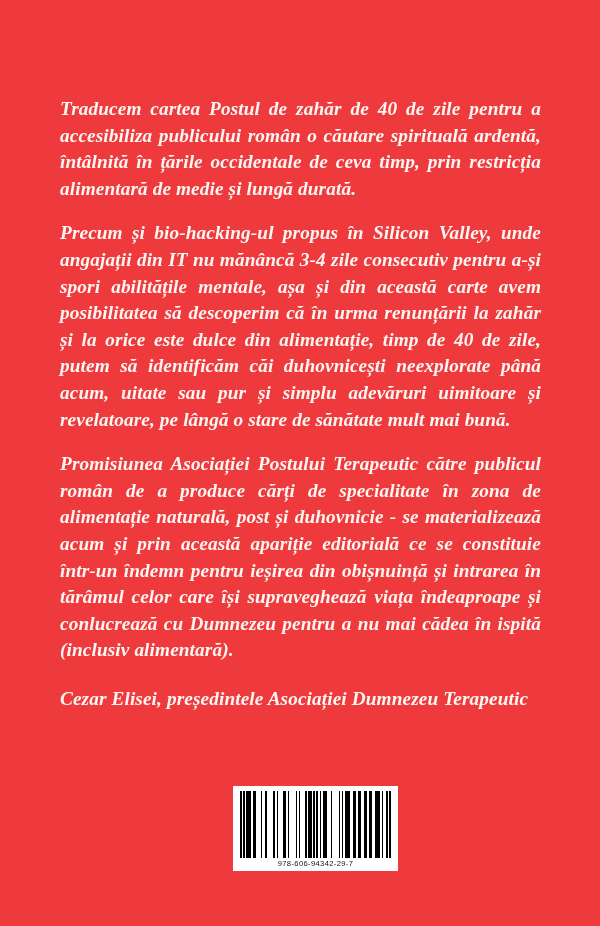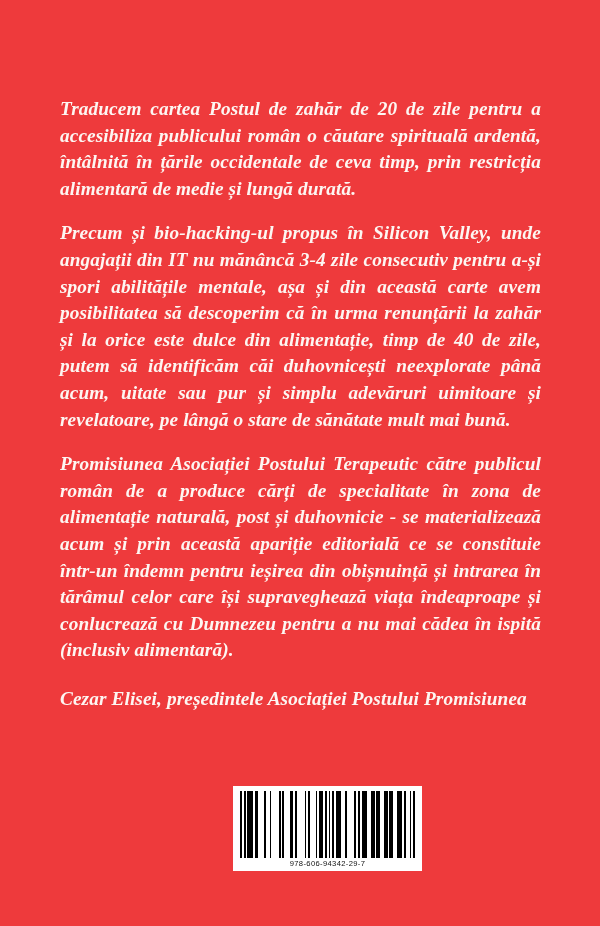--- a/index.html
+++ b/index.html
@@ -53,21 +53,21 @@
     font-size: 19.3px;
     line-height: 26.6px;
     color: #fdf6f2;
     text-align: left;
     letter-spacing: 0.1px;
   }
   .barcode-area {
     position: absolute;
     left: 233px;
     top: 786px;
-    width: 189px;
+    width: 165px;
     height: 85px;
     background: #ffffff;
     box-sizing: border-box;
     padding: 5px 7px 2px 7px;
     display: flex;
     flex-direction: column;
     align-items: stretch;
   }
   .barcode-bars {
     flex: 1 1 auto;
@@ -91,26 +91,26 @@
     padding-top: 1px;
     white-space: nowrap;
   }
 </style>
 </head>
 <body>
 
 <div class="page">
 
   <div class="text-block">
-    <p class="para justify-all">Traducem cartea Postul de zahăr de 20 de zile pentru a accesibiliza publicului român o căutare spirituală ardentă, întâlnită în țările occidentale de ceva timp, prin restricția alimentară de medie și lungă durată.</p>
+    <p class="para justify-all">Traducem cartea Postul de zahăr de 40 de zile pentru a accesibiliza publicului român o căutare spirituală ardentă, întâlnită în țările occidentale de ceva timp, prin restricția alimentară de medie și lungă durată.</p>
     <p class="para justify-all">Precum și bio-hacking-ul propus în Silicon Valley, unde angajații din IT nu mănâncă 3-4 zile consecutiv pentru a-și spori abilitățile mentale, așa și din această carte avem posibilitatea să descoperim că în urma renunțării la zahăr și la orice este dulce din alimentație, timp de 40 de zile, putem să identificăm căi duhovnicești neexplorate până acum, uitate sau pur și simplu adevăruri uimitoare și revelatoare, pe lângă o stare de sănătate mult mai bună.</p>
     <p class="para justify-all">Promisiunea Asociației Postului Terapeutic către publicul român de a produce cărți de specialitate în zona de alimentație naturală, post și duhovnicie - se materializează acum și prin această apariție editorială ce se constituie într-un îndemn pentru ieșirea din obișnuință și intrarea în tărâmul celor care își supraveghează viața îndeaproape și conlucrează cu Dumnezeu pentru a nu mai cădea în ispită (inclusiv alimentară).</p>
   </div>
 
-  <div class="signature">Cezar Elisei, președintele Asociației Postului Promisiunea</div>
+  <div class="signature">Cezar Elisei, președintele Asociației Dumnezeu Terapeutic</div>
 
   <div class="barcode-area">
     <div class="barcode-bars">
         <i style="flex: 1 0 0px; background: rgb(0, 0, 0);"></i>
         <i style="flex: 1 0 0px; background: rgb(255, 255, 255);"></i>
         <i style="flex: 1 0 0px; background: rgb(0, 0, 0);"></i>
         <i style="flex: 1 0 0px; background: rgb(255, 255, 255);"></i>
         <i style="flex: 3 0 0px; background: rgb(0, 0, 0);"></i>
         <i style="flex: 1 0 0px; background: rgb(255, 255, 255);"></i>
         <i style="flex: 2 0 0px; background: rgb(0, 0, 0);"></i>

